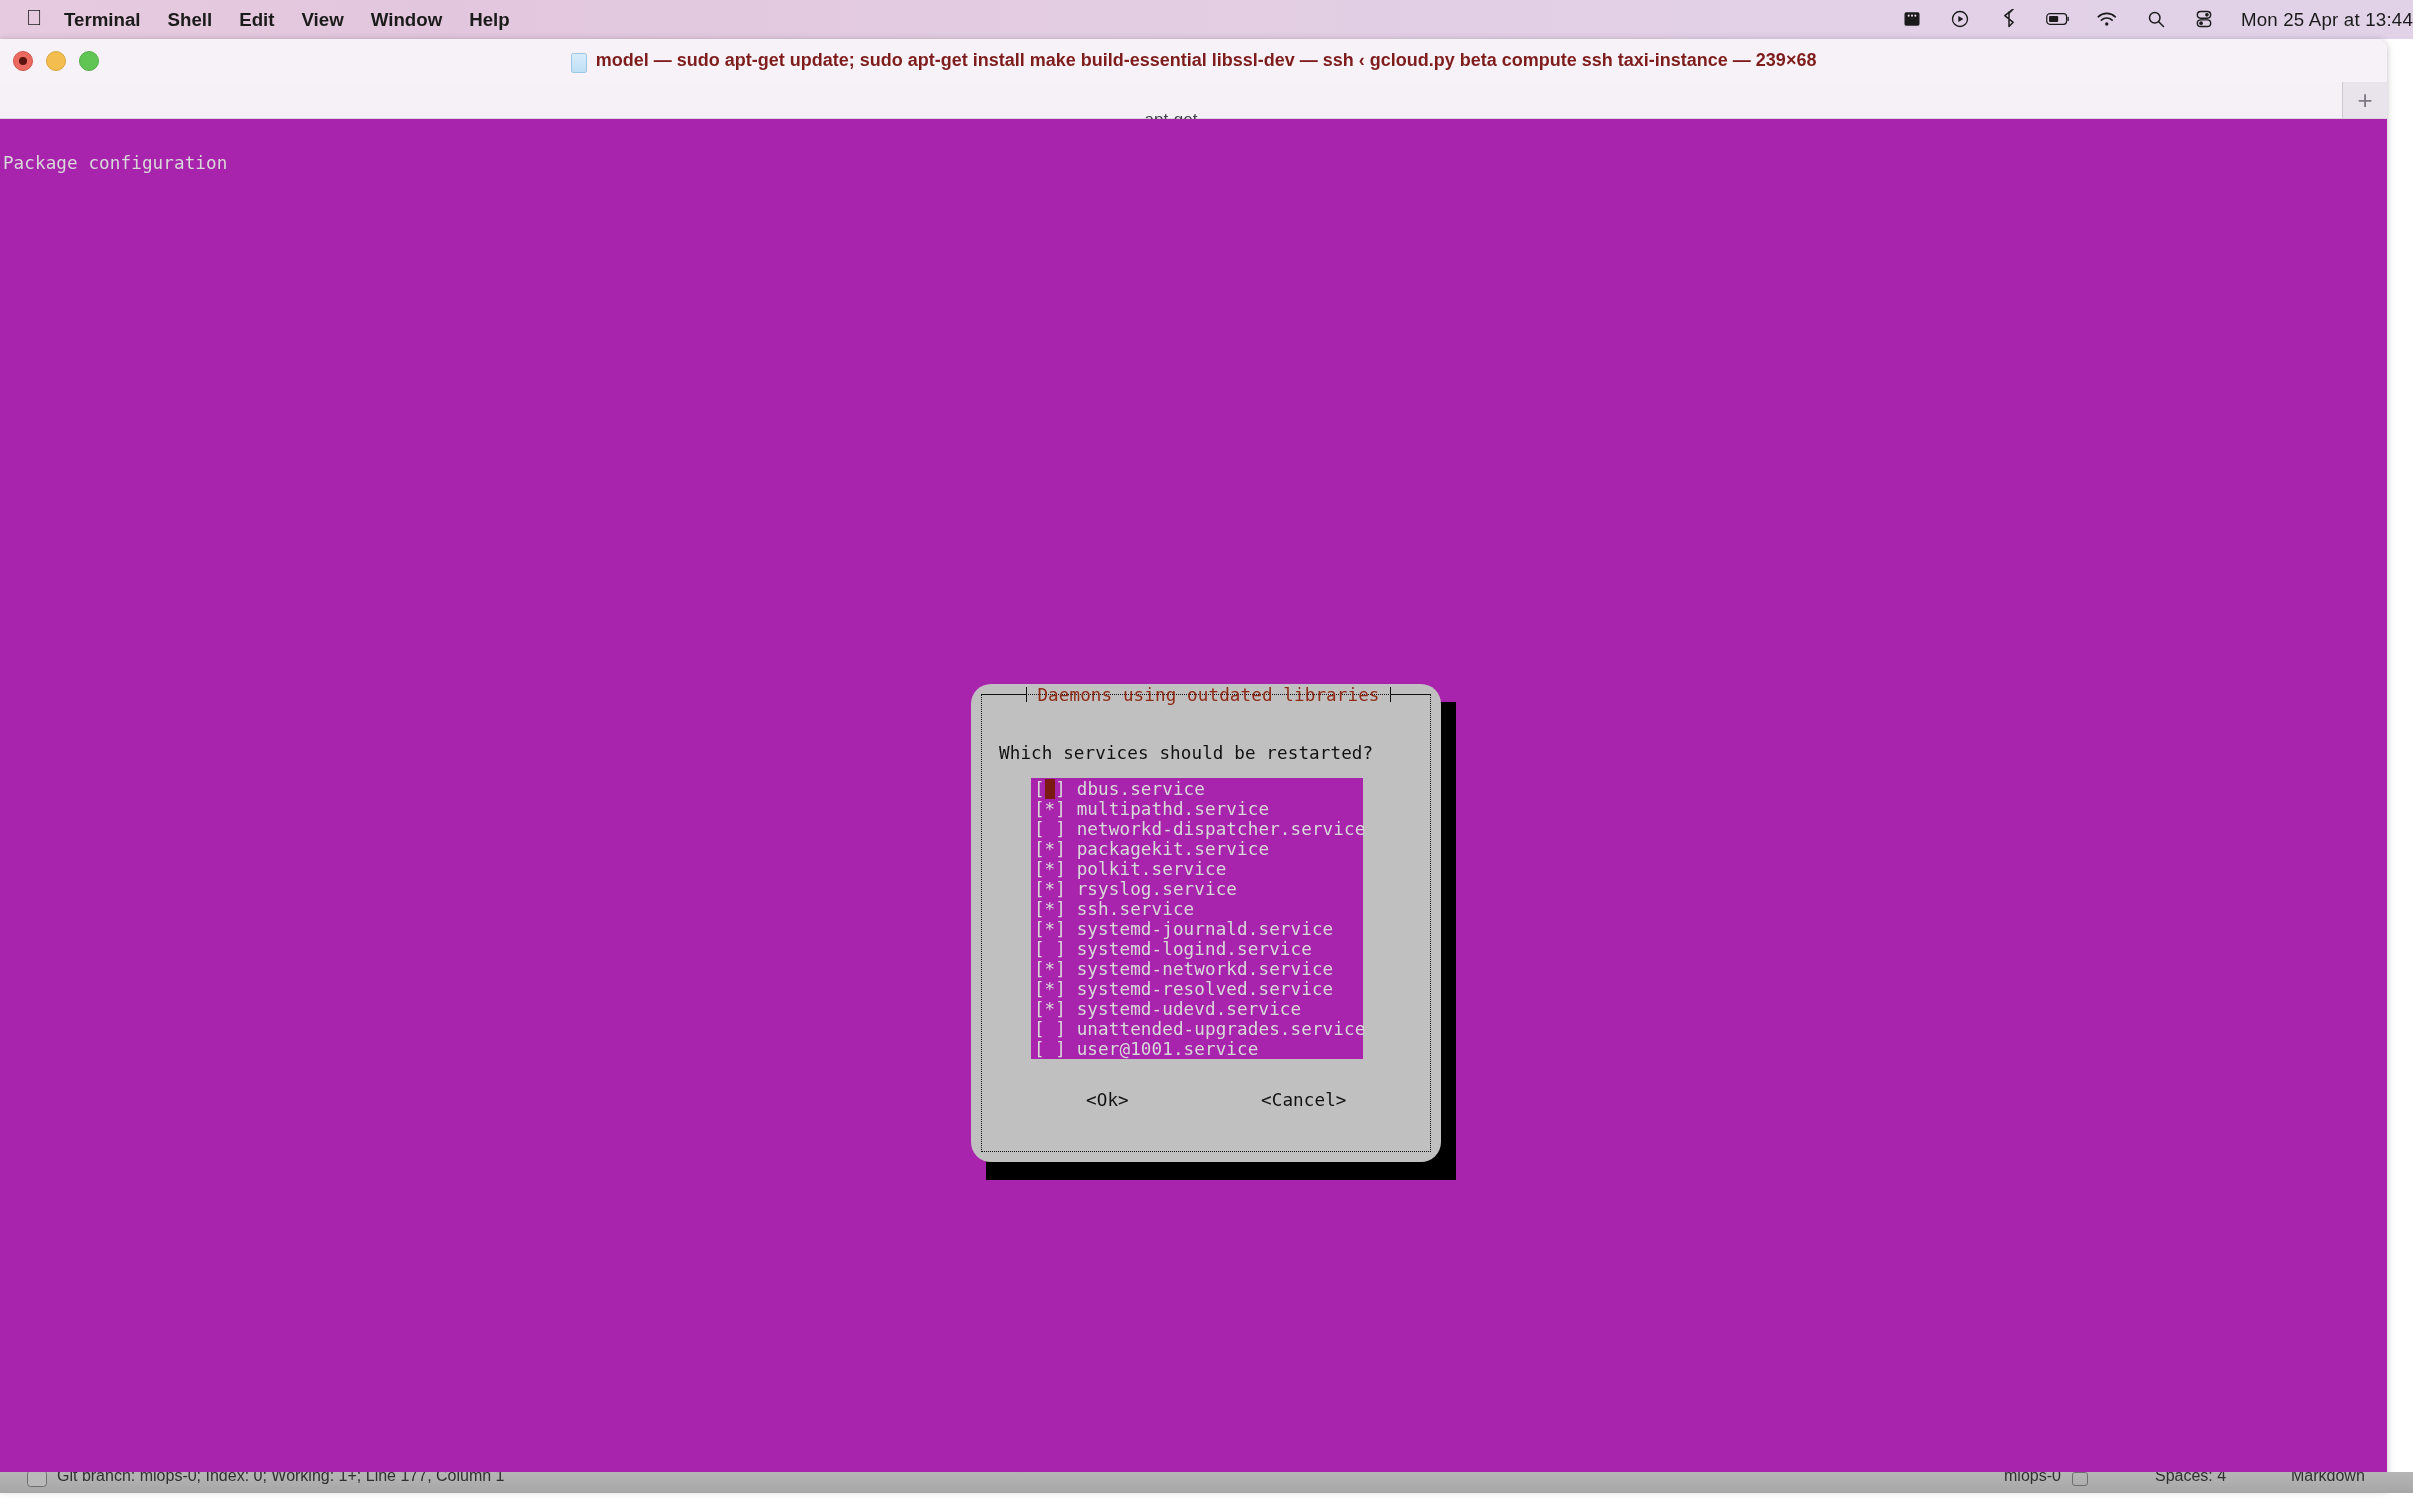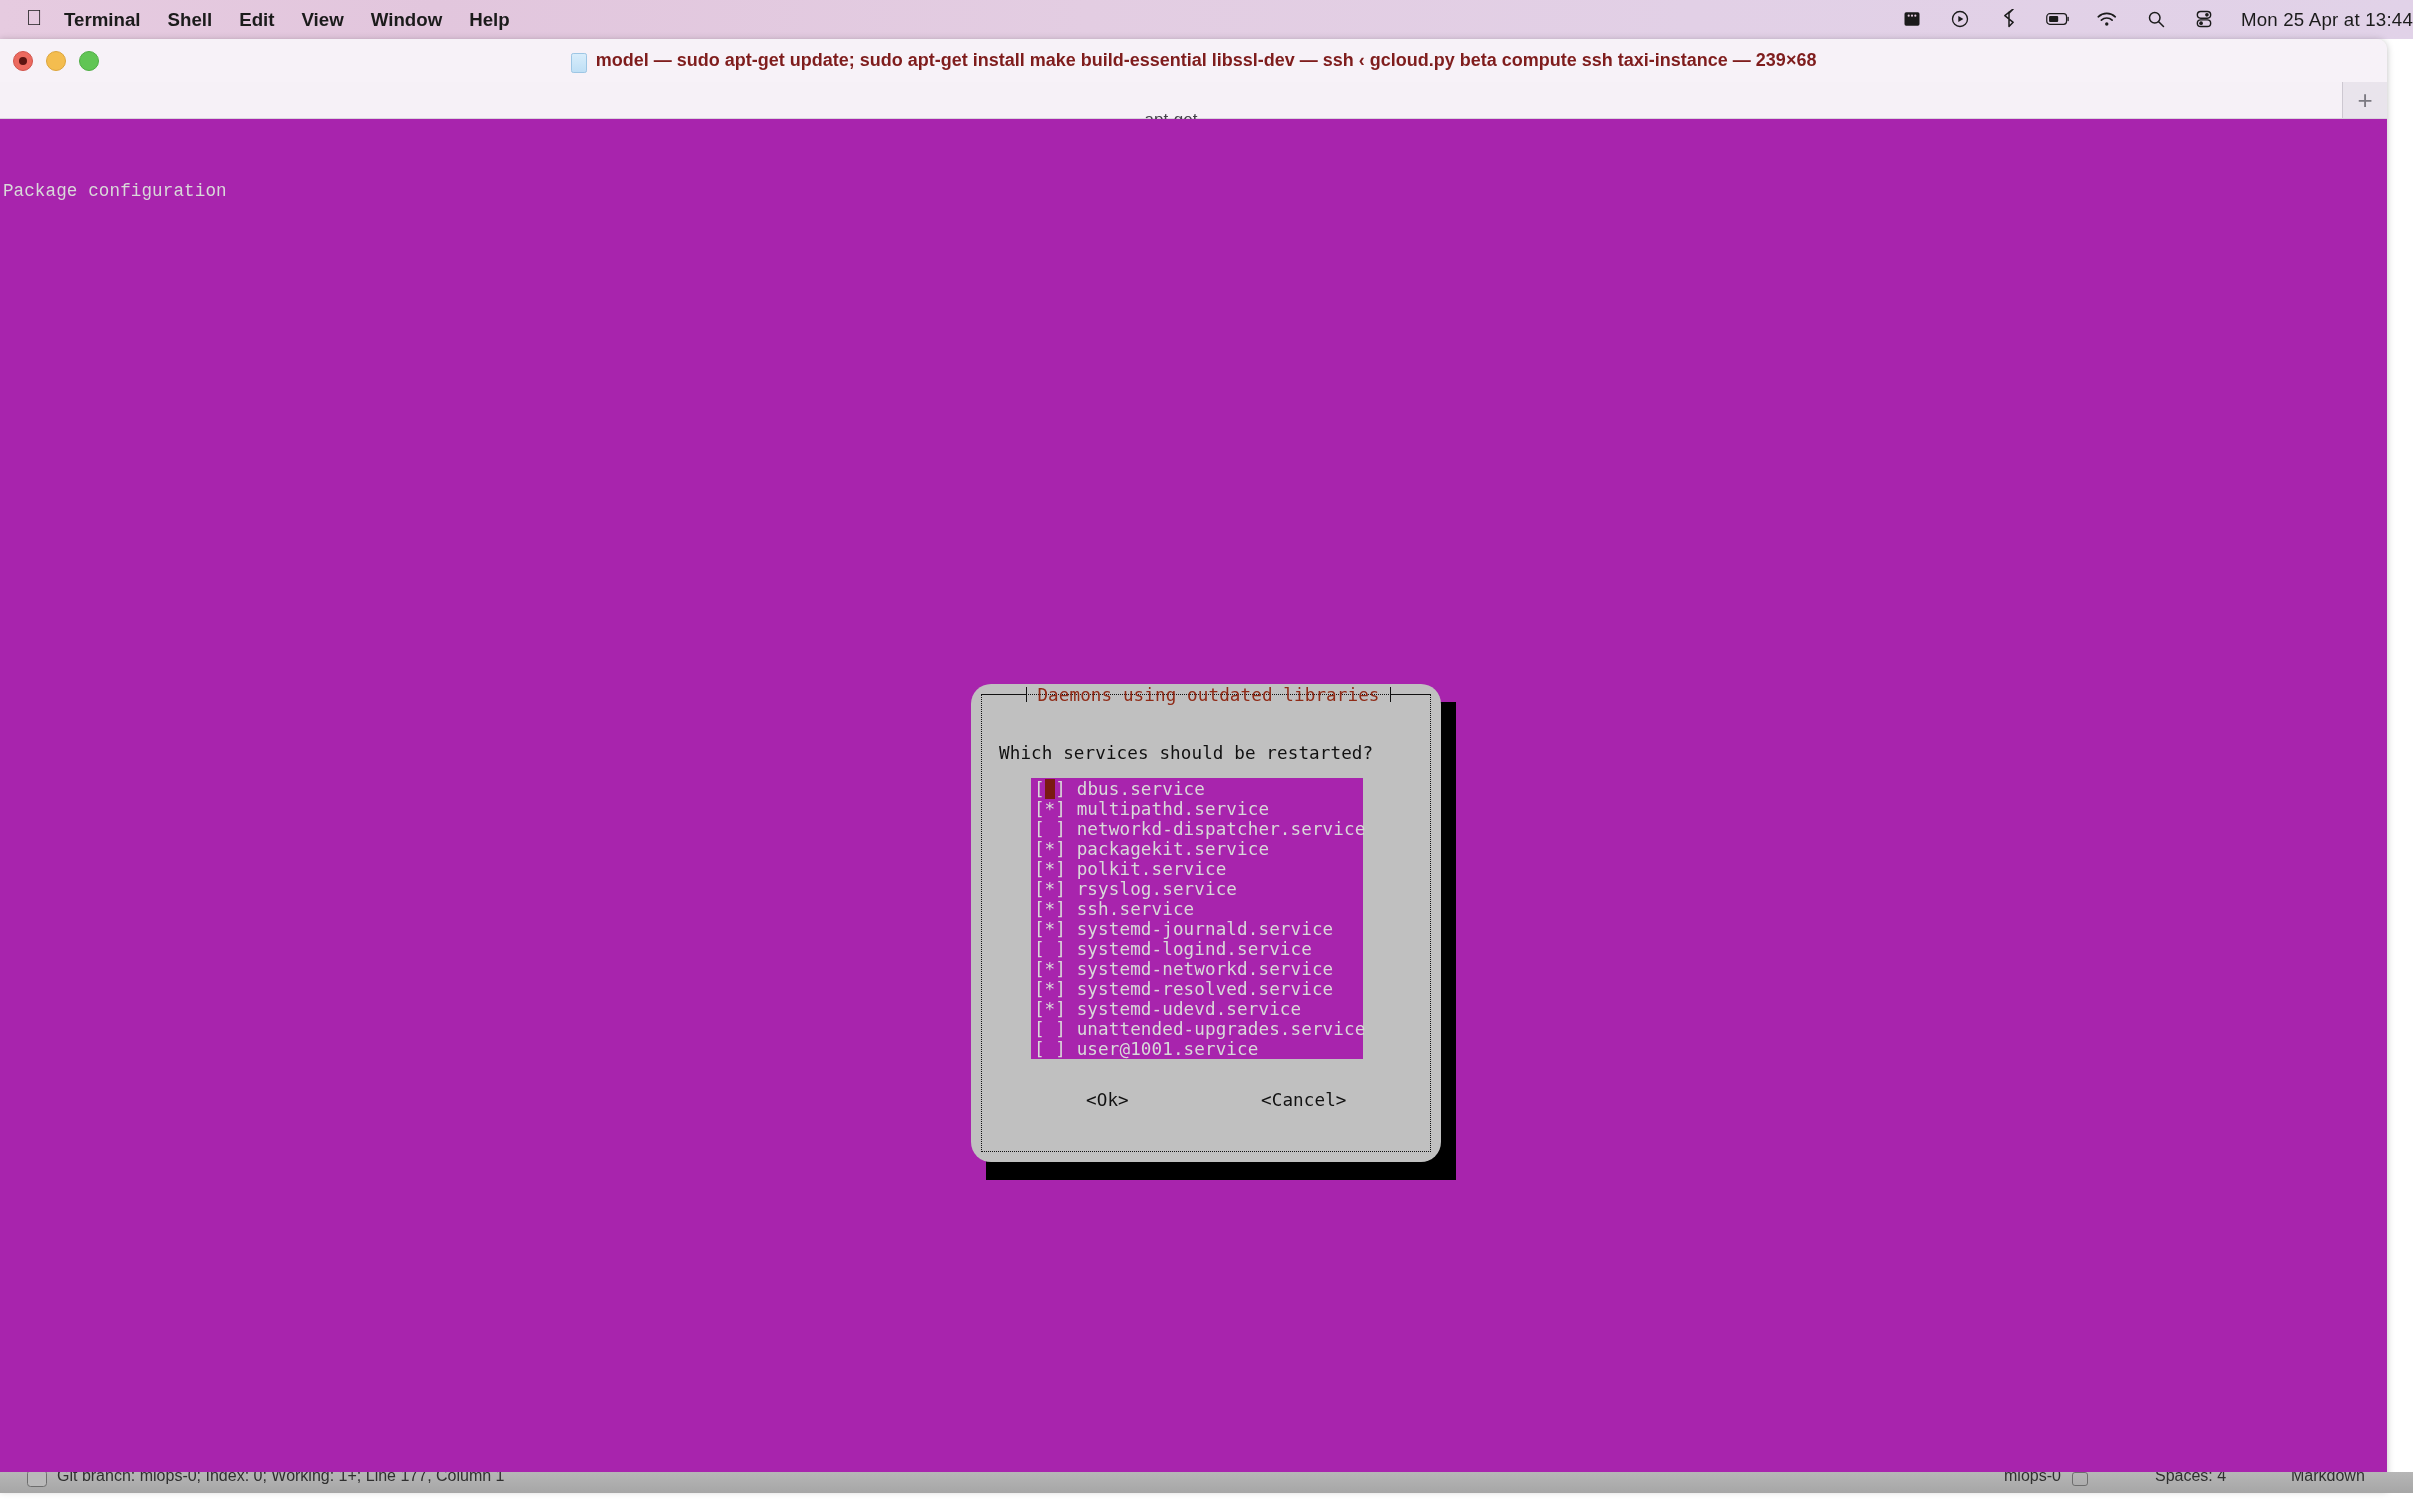--- a/index.html
+++ b/index.html
@@ -77,21 +77,21 @@
 
   
   #term {
     position:absolute; left:0; top:80px; width:2387px; height:1369px;
     background:#a824ad;
     font-family:"DejaVu Sans Mono","Liberation Mono",monospace;
     font-size:17.6px; line-height:20px;
     color:#d9d9d9;
     overflow:hidden;
   }
-  #pkgconf { position:absolute; left:2.9px; top:62px; letter-spacing:0.1px; white-space:pre;font-family:Liberation Mono, monospace; }
+  #pkgconf { position:absolute; left:2.9px; top:34px; letter-spacing:0.1px; white-space:pre; }
 
   
   #dlgshadow {
     position:absolute; left:986px; top:583px; width:470px; height:478px;
     background:#000000;
   }
   #dialog {
     position:absolute; left:971px; top:565px; width:470px; height:478px;
     background:#c0c0c0; color:#111111;
     font-family:"DejaVu Sans Mono","Liberation Mono",monospace;

